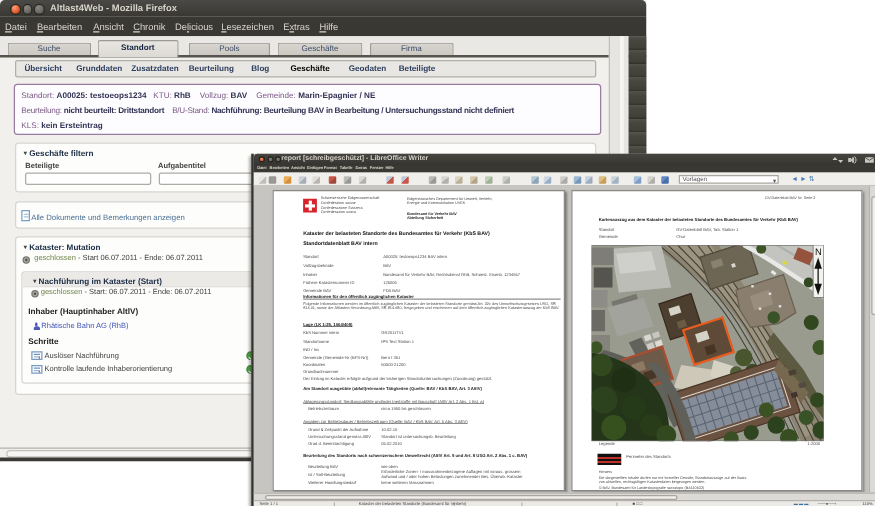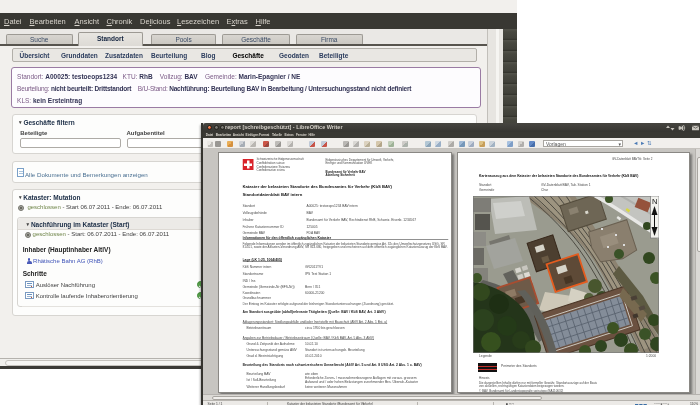--- a/index.html
+++ b/index.html
@@ -90,20 +90,26 @@
 .pg-in{position:absolute;left:0;top:0;transform:scale(0.5);transform-origin:0 0;}
 .pg-in div{position:absolute;white-space:nowrap;}
 .t3{font-size:6.6px;color:#4a4a4a;}
 .t3b{font-size:6.8px;color:#222;font-weight:bold;}
 .t4b{font-size:8.4px;color:#111;font-weight:bold;}
 .rule{background:#222;height:1px;}
 </style></head>
 <body>
 
 <div id="ff">
+ <div id="ff-title">
+   <div class="dot" style="left:7.5px;top:2.5px;width:9px;height:9px;background:radial-gradient(circle at 35% 30%,#f5a177,#e0592c 60%,#b33b12);border:1px solid #2a2925;"></div>
+   <div class="dot" style="left:17.7px;top:3px;width:8.5px;height:8.5px;background:radial-gradient(circle at 35% 30%,#8a8880,#55534c);border:1px solid #2a2925;"></div>
+   <div class="dot" style="left:27.4px;top:3px;width:8.5px;height:8.5px;background:radial-gradient(circle at 35% 30%,#8a8880,#55534c);border:1px solid #2a2925;"></div>
+   <div class="t">Altlast4Web - Mozilla Firefox</div>
+ </div>
  <div id="ff-menu">
   <span style="left:4px"><u>D</u>atei</span>
   <span style="left:29.5px"><u>B</u>earbeiten</span>
   <span style="left:74.5px"><u>A</u>nsicht</span>
   <span style="left:106.5px"><u>C</u>hronik</span>
   <span style="left:140px">De<u>l</u>icious</span>
   <span style="left:177px"><u>L</u>esezeichen</span>
   <span style="left:226.5px">E<u>x</u>tras</span>
   <span style="left:255.5px"><u>H</u>ilfe</span>
  </div>

